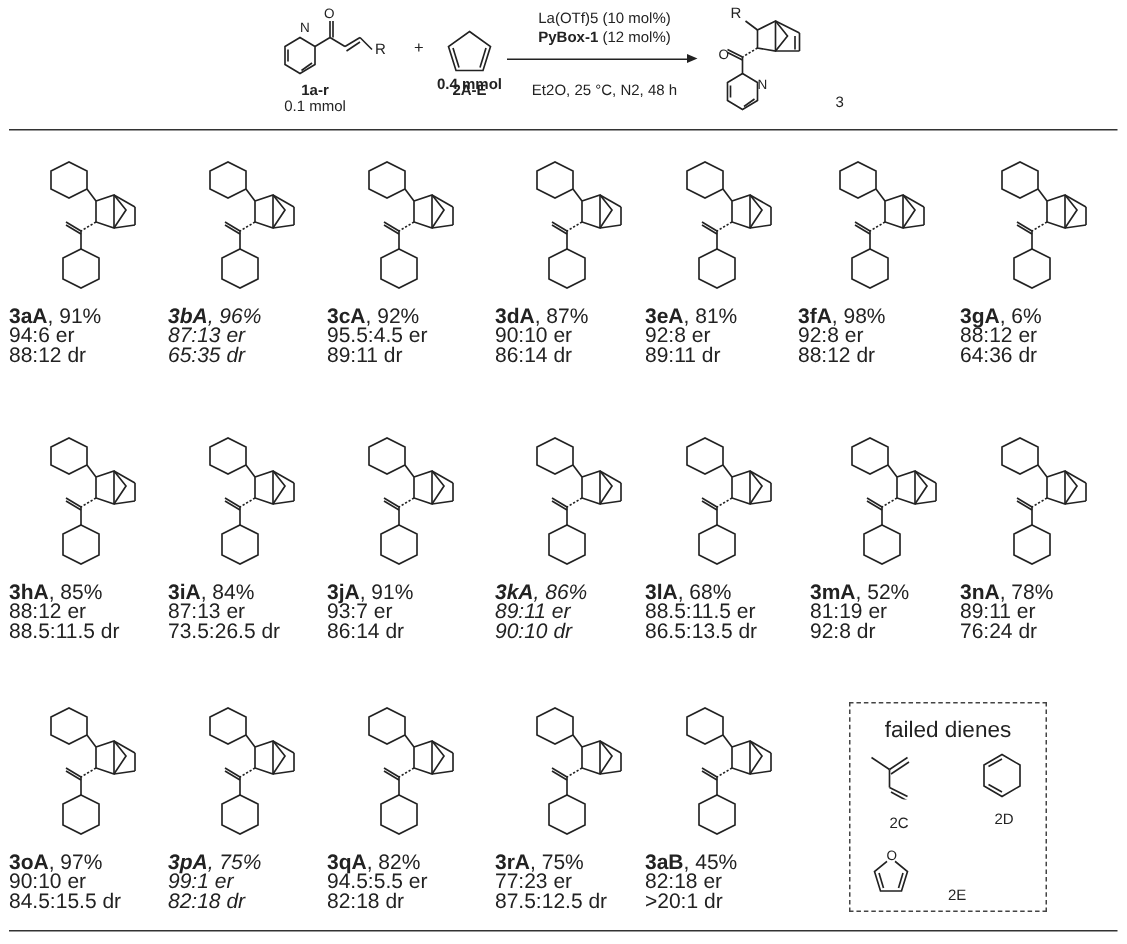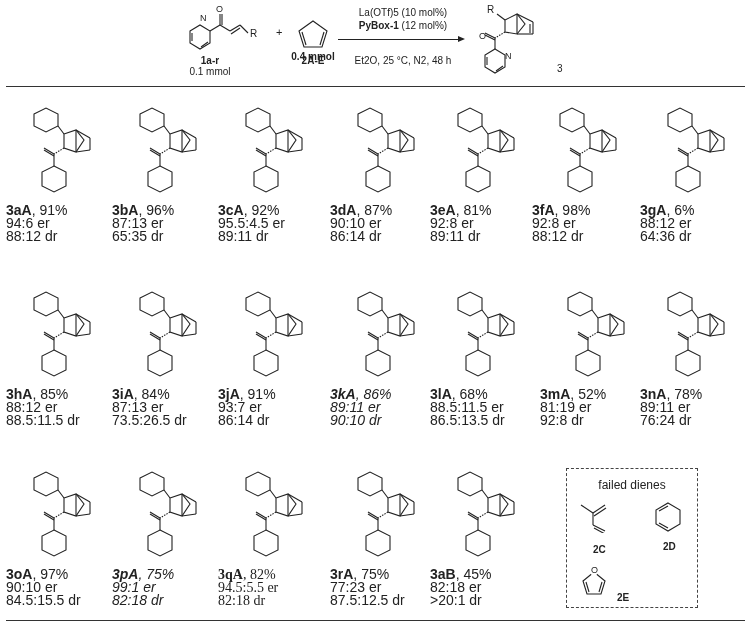--- a/index.html
+++ b/index.html
@@ -6,22 +6,22 @@
   body{width:751px;height:629px;position:relative;overflow:hidden;font-family:"Liberation Sans",sans-serif;color:#222;}
   .abs{position:absolute;}
   .hr{position:absolute;left:6px;width:739px;height:1px;background:#333;}
   .cond{font-size:10px;text-align:center;line-height:14px;}
   .lbl{font-size:10px;text-align:center;line-height:13px;}
   .lbl b{font-weight:bold;}
   .cell{position:absolute;width:96px;}
   .cell svg{display:block;margin:0 auto;}
   .data{font-size:14px;text-align:left;line-height:13px;}
   .failed{position:absolute;left:566px;top:468px;width:130px;height:138px;border:1px dashed #444;}
-  .failed-title{position:absolute;top:9px;width:100%;text-align:center;font-size:12px;}
-  .fl{position:absolute;font-size:10px;font-weight:bold;}
+  .failed-title{position:absolute;top:9px;width:100%;text-align:center;font-size:15px;}
+  .fl{position:absolute;font-size:10px;font-weight:normal;}
   svg .b{stroke:#222;stroke-width:1.1;fill:none;}
 </style>
 </head>
 <body>
 
 <div class="abs" style="left:0;top:0;width:751px;height:82px;">
 
   <svg class="abs" style="left:180px;top:5px;" width="80" height="50" viewBox="0 0 80 50">
     <polygon class="b" points="10,26 20,20 30,26 30,38 20,44 10,38"></polygon>
     <line class="b" x1="12" y1="28" x2="12" y2="36"></line>
@@ -95,21 +95,21 @@
     <line class="b" x1="40" y1="58" x2="30" y2="52"></line>
       <line class="b" x1="40" y1="60" x2="30" y2="54"></line>
     <line class="b" x1="40" y1="58" x2="40" y2="70"></line>
     <polygon class="b" points="40,70 52,76 52,90 40,96 28,90 28,76"></polygon>
   </svg>
   <div class="data"><b>3aA</b>, <span>91%</span></div>
   <div class="data">94:6 er</div>
   <div class="data">88:12 dr</div>
 </div>
 
-<div class="cell" style="left: 112px; top: 96px;">
+<div class="cell" style="left: 112px; top: 96px; font-style: italic;">
     <svg width="80" height="108" viewBox="0 0 80 108">
       <polygon class="b" points="20,18 32,12 44,18 44,30 32,36 20,30"></polygon>
       <line class="b" x1="44" y1="30" x2="50" y2="38"></line>
       <polygon class="b" points="50,38 62,34 70,44 62,56 50,52"></polygon>
       <line class="b" x1="62" y1="34" x2="62" y2="56"></line>
       <line class="b" x1="62" y1="34" x2="76" y2="42"></line>
       <line class="b" x1="76" y1="42" x2="76" y2="54"></line>
       <line class="b" x1="76" y1="54" x2="62" y2="56"></line>
       <line class="b" x1="50" y1="52" x2="40" y2="58" stroke-dasharray="1.5,1.2"></line>
       <line class="b" x1="40" y1="58" x2="30" y2="52"></line>
@@ -380,21 +380,21 @@
       <line class="b" x1="50" y1="52" x2="40" y2="58" stroke-dasharray="1.5,1.2"></line>
       <line class="b" x1="40" y1="58" x2="30" y2="52"></line>
       <line class="b" x1="40" y1="60" x2="30" y2="54"></line>
       <line class="b" x1="40" y1="58" x2="40" y2="70"></line>
       <polygon class="b" points="40,70 52,76 52,90 40,96 28,90 28,76"></polygon>
     </svg>
     <div class="data"><b>3pA</b>, <span>75%</span></div>
     <div class="data">99:1 er</div>
     <div class="data">82:18 dr</div>
   </div>
-<div class="cell" style="left: 218px; top: 460px; font-family: Liberation Serif, serif;">
+<div class="cell" style="left: 218px; top: 460px;">
     <svg width="80" height="108" viewBox="0 0 80 108">
       <polygon class="b" points="20,18 32,12 44,18 44,30 32,36 20,30"></polygon>
       <line class="b" x1="44" y1="30" x2="50" y2="38"></line>
       <polygon class="b" points="50,38 62,34 70,44 62,56 50,52"></polygon>
       <line class="b" x1="62" y1="34" x2="62" y2="56"></line>
       <line class="b" x1="62" y1="34" x2="76" y2="42"></line>
       <line class="b" x1="76" y1="42" x2="76" y2="54"></line>
       <line class="b" x1="76" y1="54" x2="62" y2="56"></line>
       <line class="b" x1="50" y1="52" x2="40" y2="58" stroke-dasharray="1.5,1.2"></line>
       <line class="b" x1="40" y1="58" x2="30" y2="52"></line>
@@ -462,16 +462,16 @@
       <line class="b" x1="6" y1="22" x2="15" y2="27"></line>
   </svg>
   <div class="fl" style="left:96px;top:72px;">2D</div>
   <svg class="abs" style="left:12px;top:98px;" width="30" height="30" viewBox="0 0 30 30">
     <polygon class="b" points="15,5 26,14 22,27 8,27 4,14"></polygon>
     <line class="b" x1="7" y1="15" x2="10" y2="25"></line>
       <line class="b" x1="23" y1="15" x2="20" y2="25"></line>
     <circle cx="15" cy="5" r="3.5" fill="#fff" stroke="none"></circle>
   </svg>
   <span class="abs" style="left:24px;top:96px;font-size:9px;">O</span>
-  <div class="fl" style="left:50px;top:123px;text-align:center;">2E</div>
+  <div class="fl" style="left:65px;top:123px;text-align:center;">2E</div>
 </div>
 
 <div class="hr" style="top:620px;"></div>
 
 </body></html>

